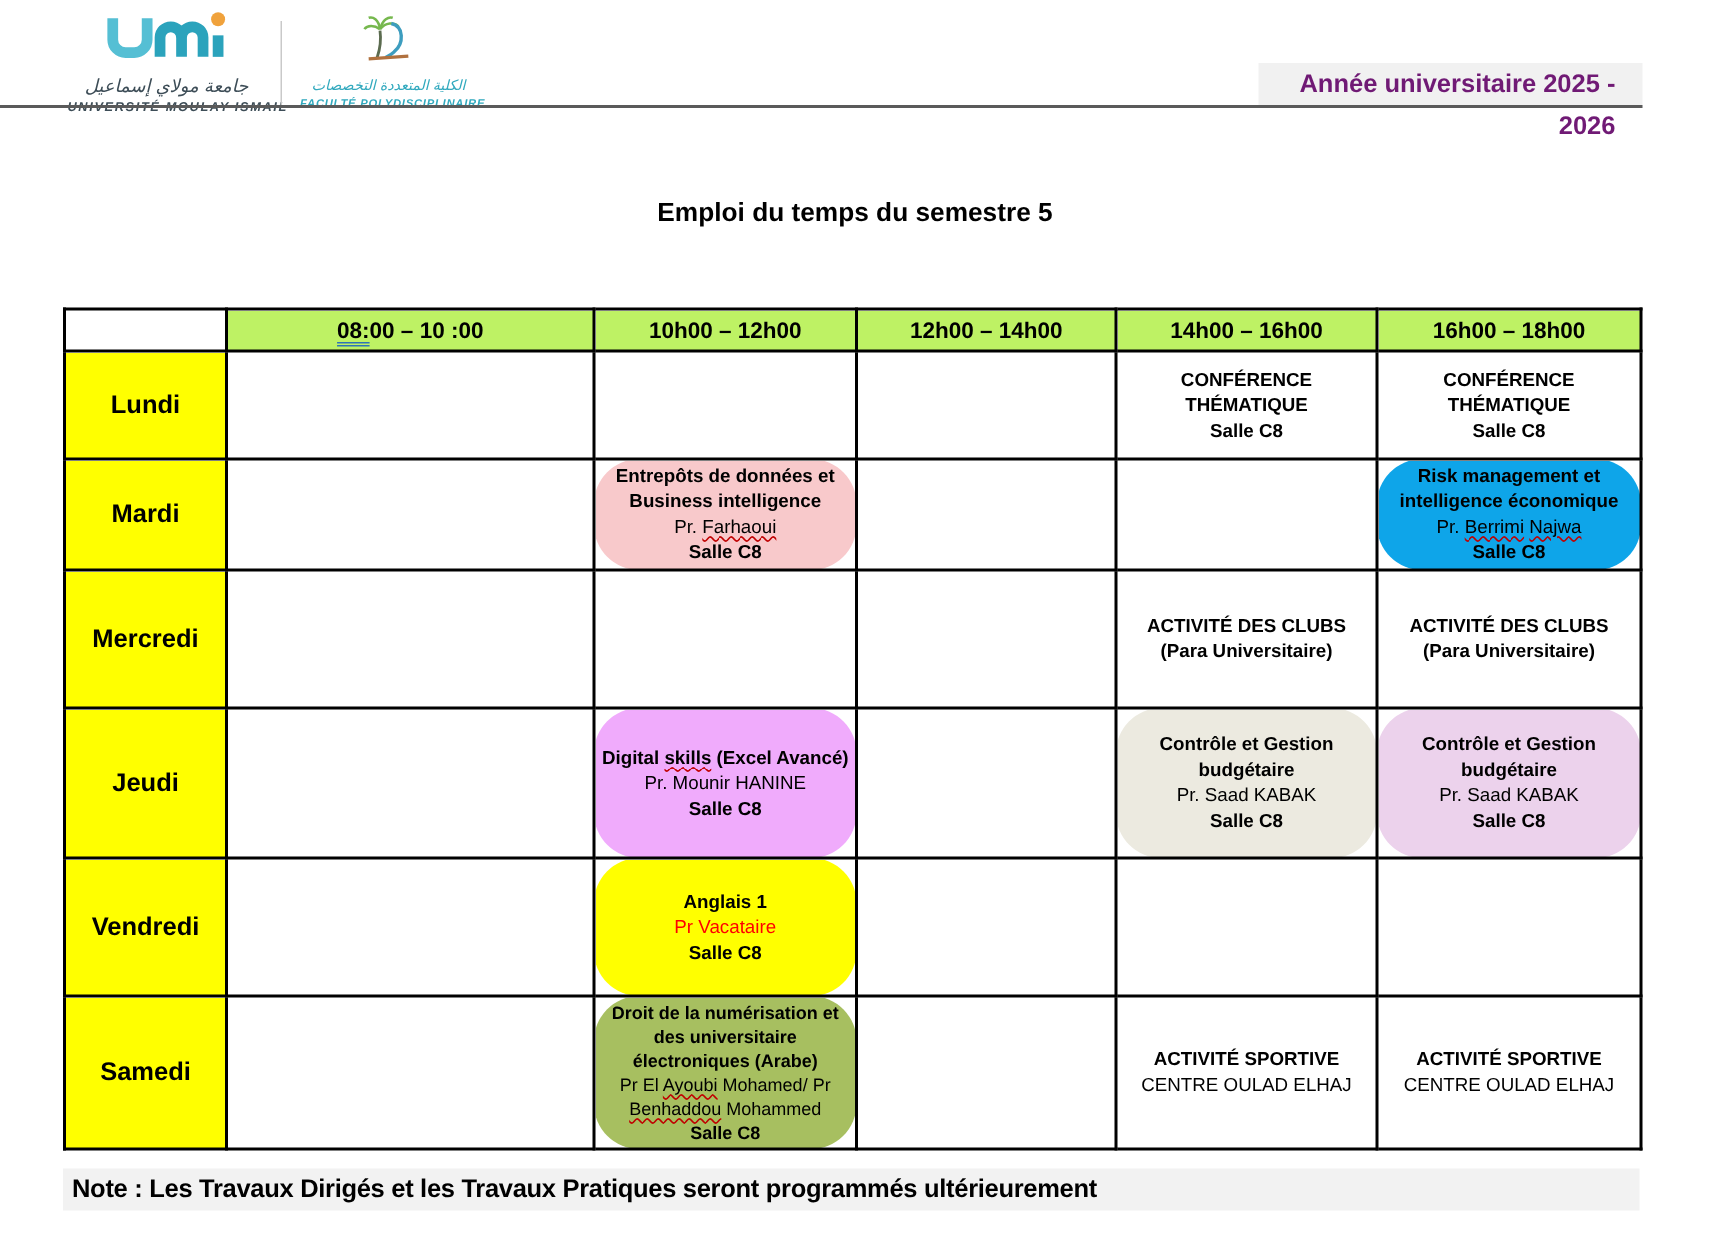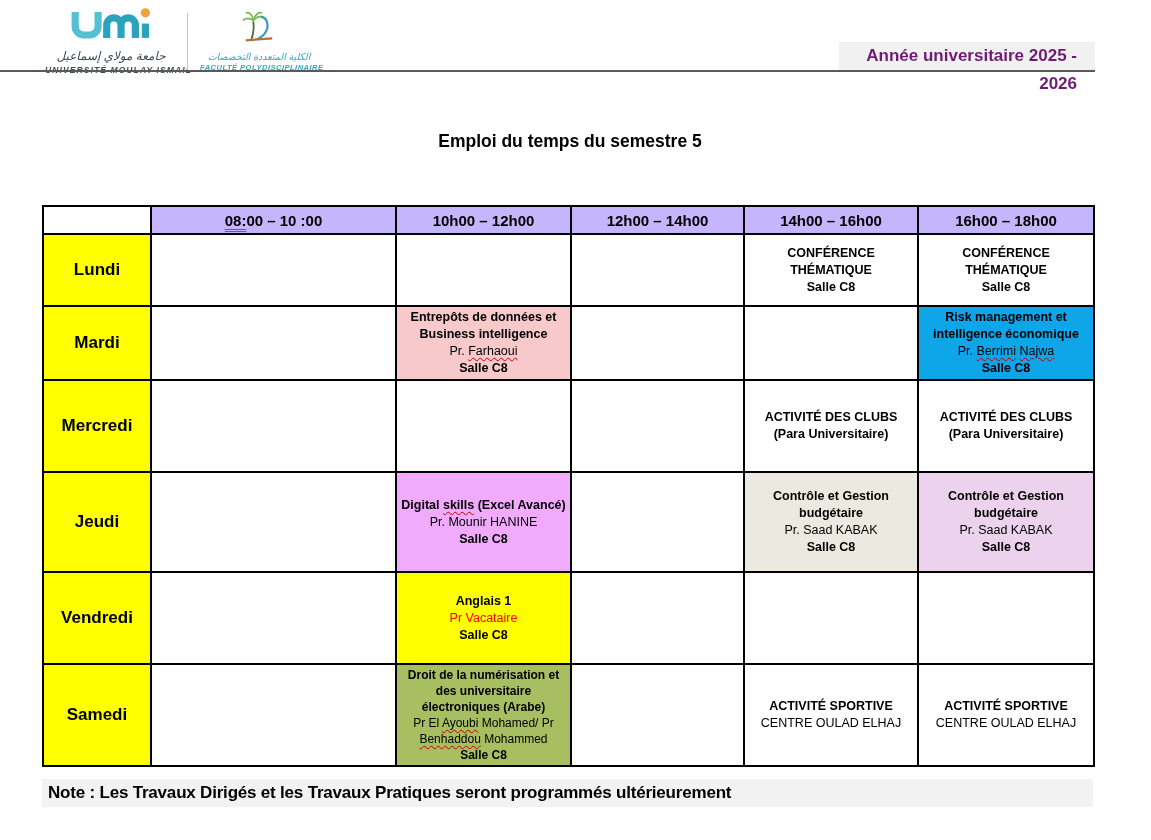--- a/index.html
+++ b/index.html
@@ -22,24 +22,24 @@
   .header-rule{position:absolute;left:0;top:70px;width:1095px;height:2px;background:#5A5A5A;}
 
   
   .doc-title{position:absolute;left:0;top:129px;width:1140px;text-align:center;
              font-weight:bold;font-size:17.5px;line-height:25px;}
 
   
   .timetable{position:absolute;left:42px;top:205px;width:1051px;
              border-collapse:collapse;table-layout:fixed;}
   .timetable th,.timetable td{border:2px solid #000;padding:0;overflow:hidden;}
-  .timetable thead th{height:26px;background:#c4b5fd;font-size:15px;font-weight:bold;text-align:center;}
+  .timetable thead th{height:26px;background:#bef264;font-size:15px;font-weight:bold;text-align:center;}
   .timetable th.corner{background:#fff;}
   td.day{background:#FFFF00;font-weight:bold;font-size:17px;text-align:center;vertical-align:middle;}
-  td.course{text-align:center;vertical-align:middle;font-size:12.5px;line-height:17px;padding:2px 3px;}
+  td.course{text-align:center;vertical-align:middle;font-size:12.5px;line-height:17px;padding:2px 3px;border-radius:30px;}
   td.course.tight{line-height:16px;font-size:12px;}
   tbody tr:nth-child(1){height:72px;}
   tbody tr:nth-child(2){height:68px;}
   tbody tr:nth-child(3){height:92px;padding-left:39px;}
   tbody tr:nth-child(4){height:100px;}
   tbody tr:nth-child(5){height:92px;}
   tbody tr:nth-child(6){height:98px;}
 
   .b{font-weight:bold;}
   .narrow{max-width:118px;margin:0 auto;}

